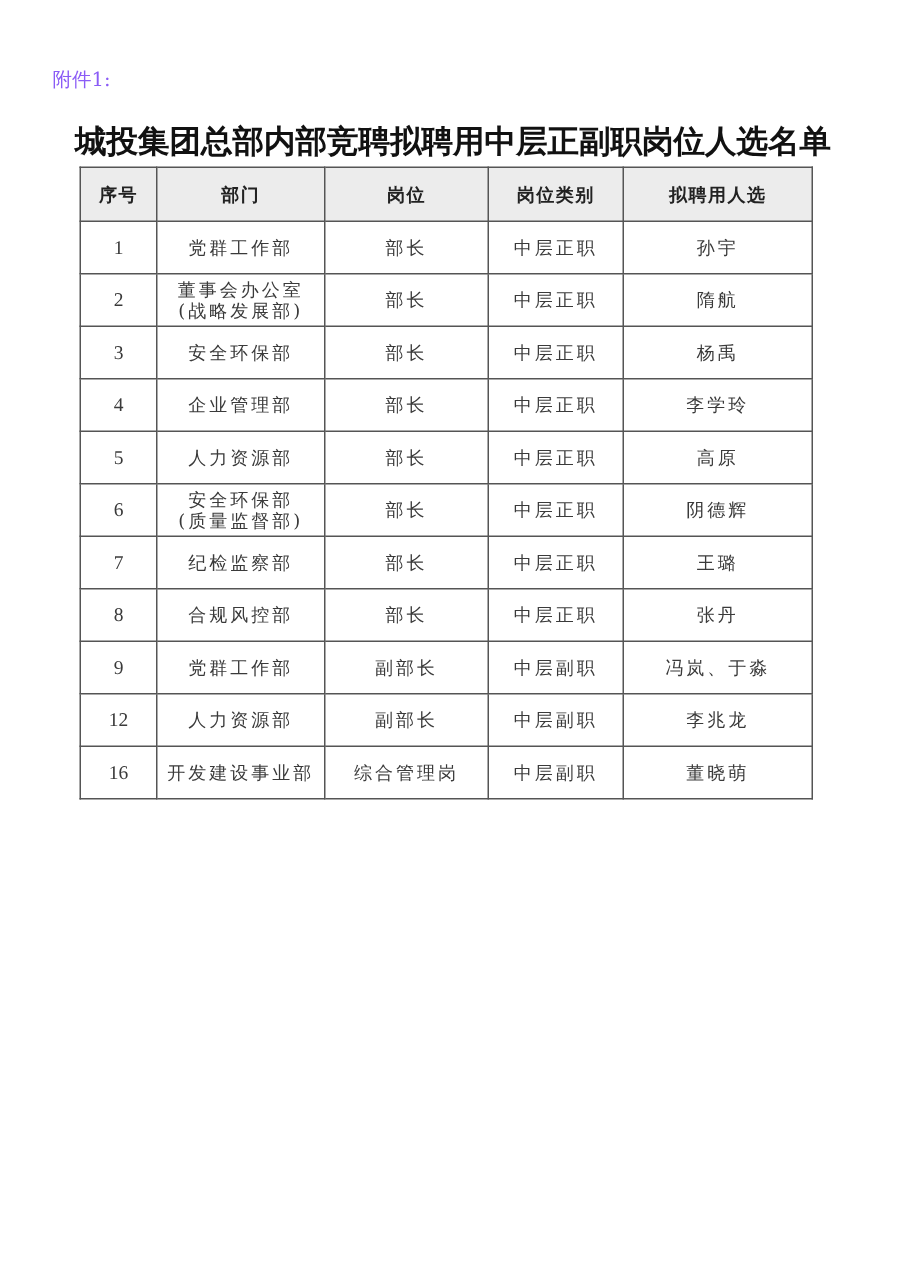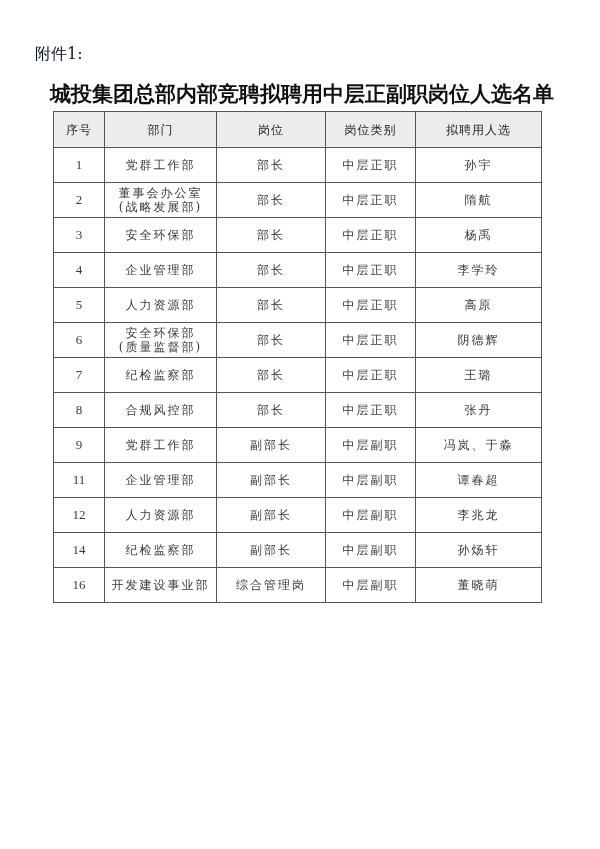--- a/index.html
+++ b/index.html
@@ -12,22 +12,22 @@
       height: 849px;
       position: relative;
       overflow: hidden;
       font-family: "DejaVu Serif", "Liberation Serif", serif;
       color: #2a2a2a;
     }
     .attachment-label {
       position: absolute;
       left: 35px;
       top: 44px;
-      font-size: 16px;
-      color: #0f172a;
+      font-size: 13px;
+      color: #8b5cf6;
       letter-spacing: 0px;
       text-align: center;
     }
     .doc-title {
       position: absolute;
       left: 50px;
       top: 80px;
       width: 496px;
       text-align: center;
       font-size: 21px;
@@ -53,21 +53,21 @@
       padding: 0;
       font-size: 12px;
       color: #3a3a3a;
       letter-spacing: 2px;
       line-height: 14px;
     }
     table.roster thead th {
       background: #ececec;
       height: 35px;
       font-family: "DejaVu Sans", "Liberation Sans", sans-serif;
-      font-weight: normal;
+      font-weight: bold;
       font-size: 12px;
       color: #222;
       letter-spacing: 1px;
     }
     table.roster tbody td {
       height: 34px;
     }
     table.roster td.col-no {
       letter-spacing: 0;
       font-family: "Liberation Serif", serif;
@@ -185,47 +185,29 @@
       <tr>
         <td class="col-no">9</td>
         <td>
           <span class="dept-line">党群工作部</span>
         </td>
         <td>副部长</td>
         <td>中层副职</td>
         <td>冯岚、于淼</td>
       </tr>
       <tr>
-        <td class="col-no">11</td>
-        <td>
-          <span class="dept-line">企业管理部</span>
-        </td>
-        <td>副部长</td>
-        <td>中层副职</td>
-        <td>谭春超</td>
-      </tr>
-      <tr>
         <td class="col-no">12</td>
         <td>
           <span class="dept-line">人力资源部</span>
         </td>
         <td>副部长</td>
         <td>中层副职</td>
         <td>李兆龙</td>
       </tr>
       <tr>
-        <td class="col-no">14</td>
-        <td>
-          <span class="dept-line">纪检监察部</span>
-        </td>
-        <td>副部长</td>
-        <td>中层副职</td>
-        <td>孙炀轩</td>
-      </tr>
-      <tr>
         <td class="col-no">16</td>
         <td>
           <span class="dept-line">开发建设事业部</span>
         </td>
         <td>综合管理岗</td>
         <td>中层副职</td>
         <td>董晓萌</td>
       </tr>
     </tbody>
 </table>

